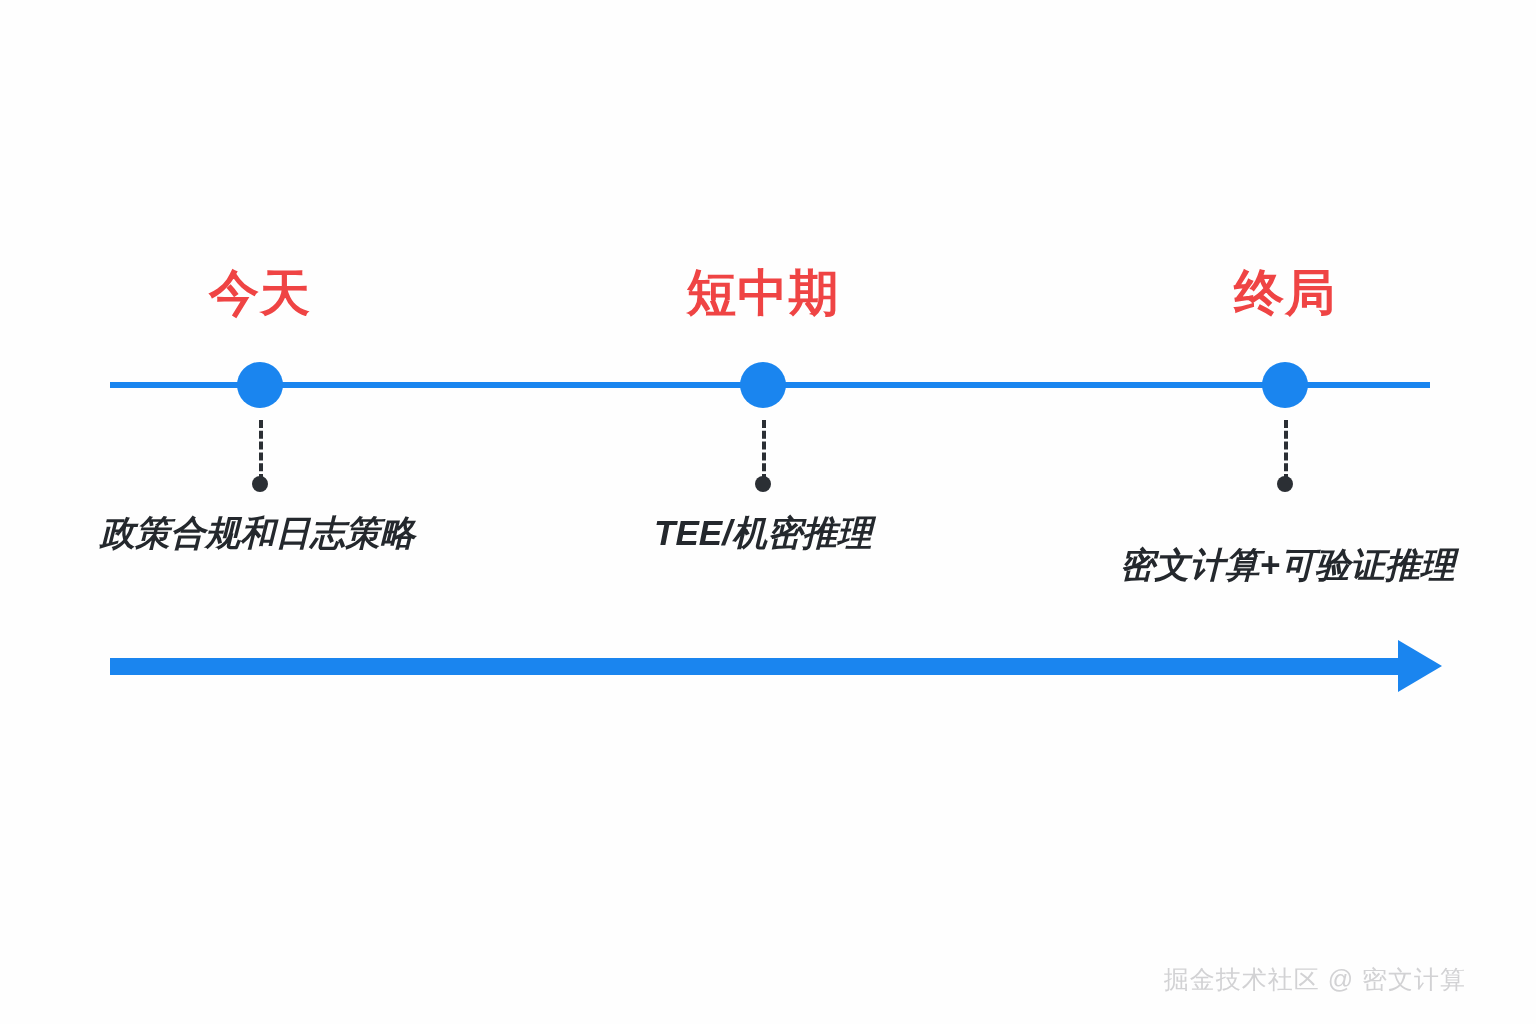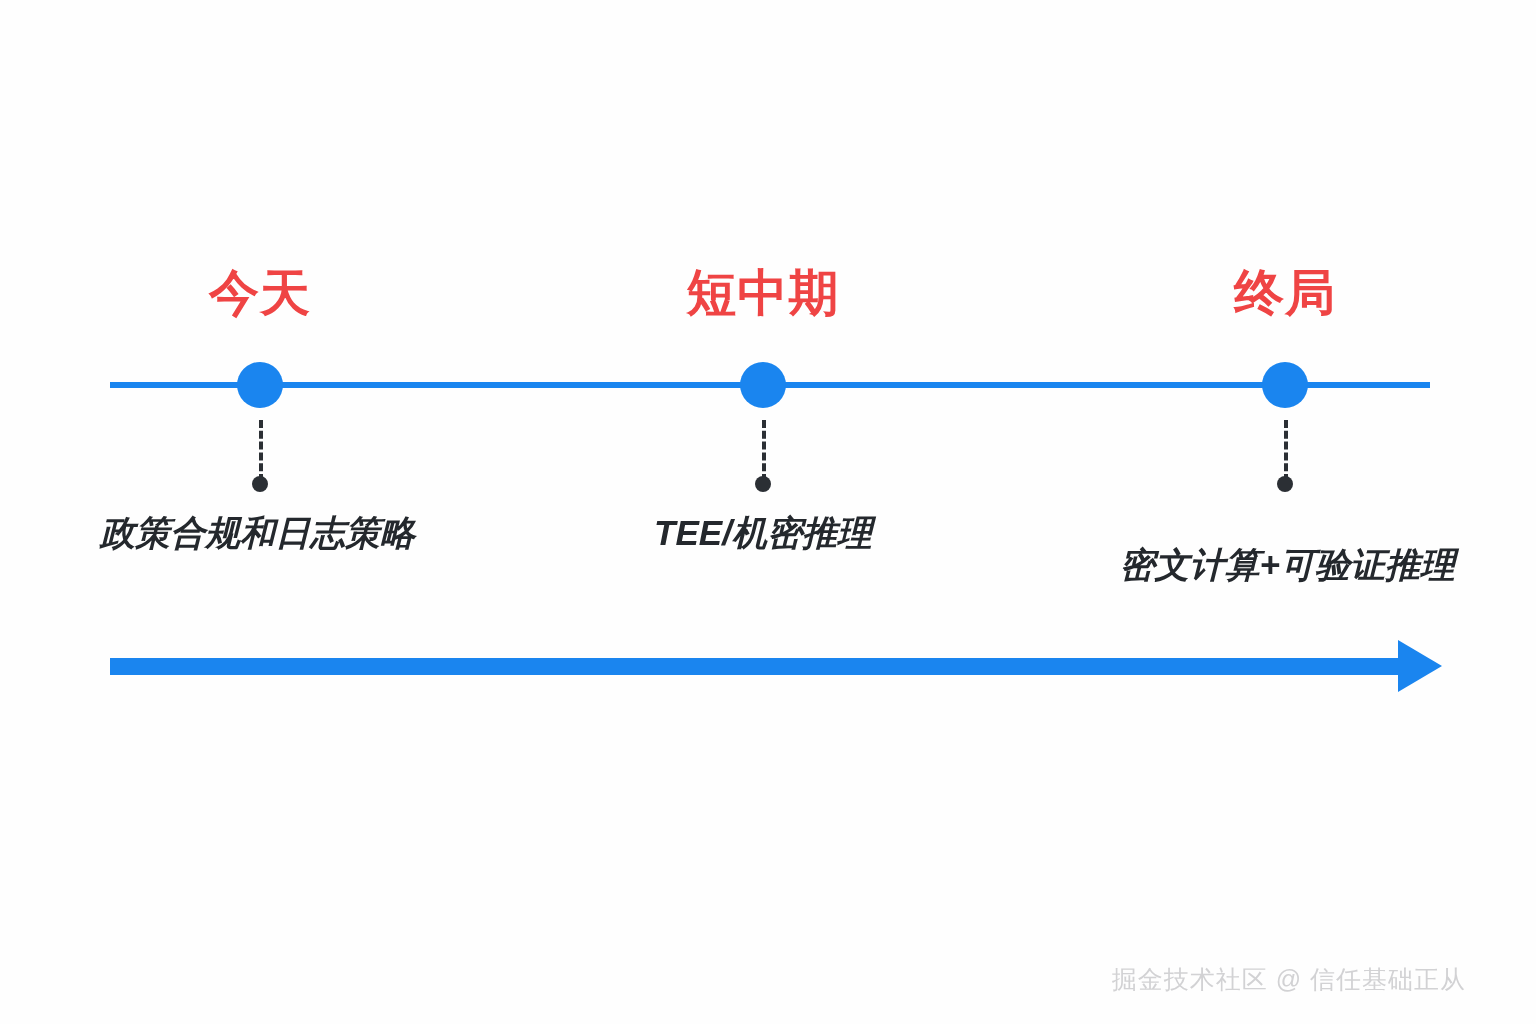--- a/index.html
+++ b/index.html
@@ -155,15 +155,15 @@
     <div class="heading">终局</div>
     <div class="node"></div>
     <div class="connector"></div>
     <div class="connector-dot"></div>
     <div class="sublabel align-right" style="margin-left: 170px; margin-top: 32px;">密文计算+可验证推理</div>
   </div>
 
   <div class="arrow-shaft"></div>
   <div class="arrow-head"></div>
 
-  <div class="watermark">掘金技术社区 @ 信任基础正从</div>
+  <div class="watermark">掘金技术社区 @ 密文计算</div>
 
 </div>
 
 </body></html>

